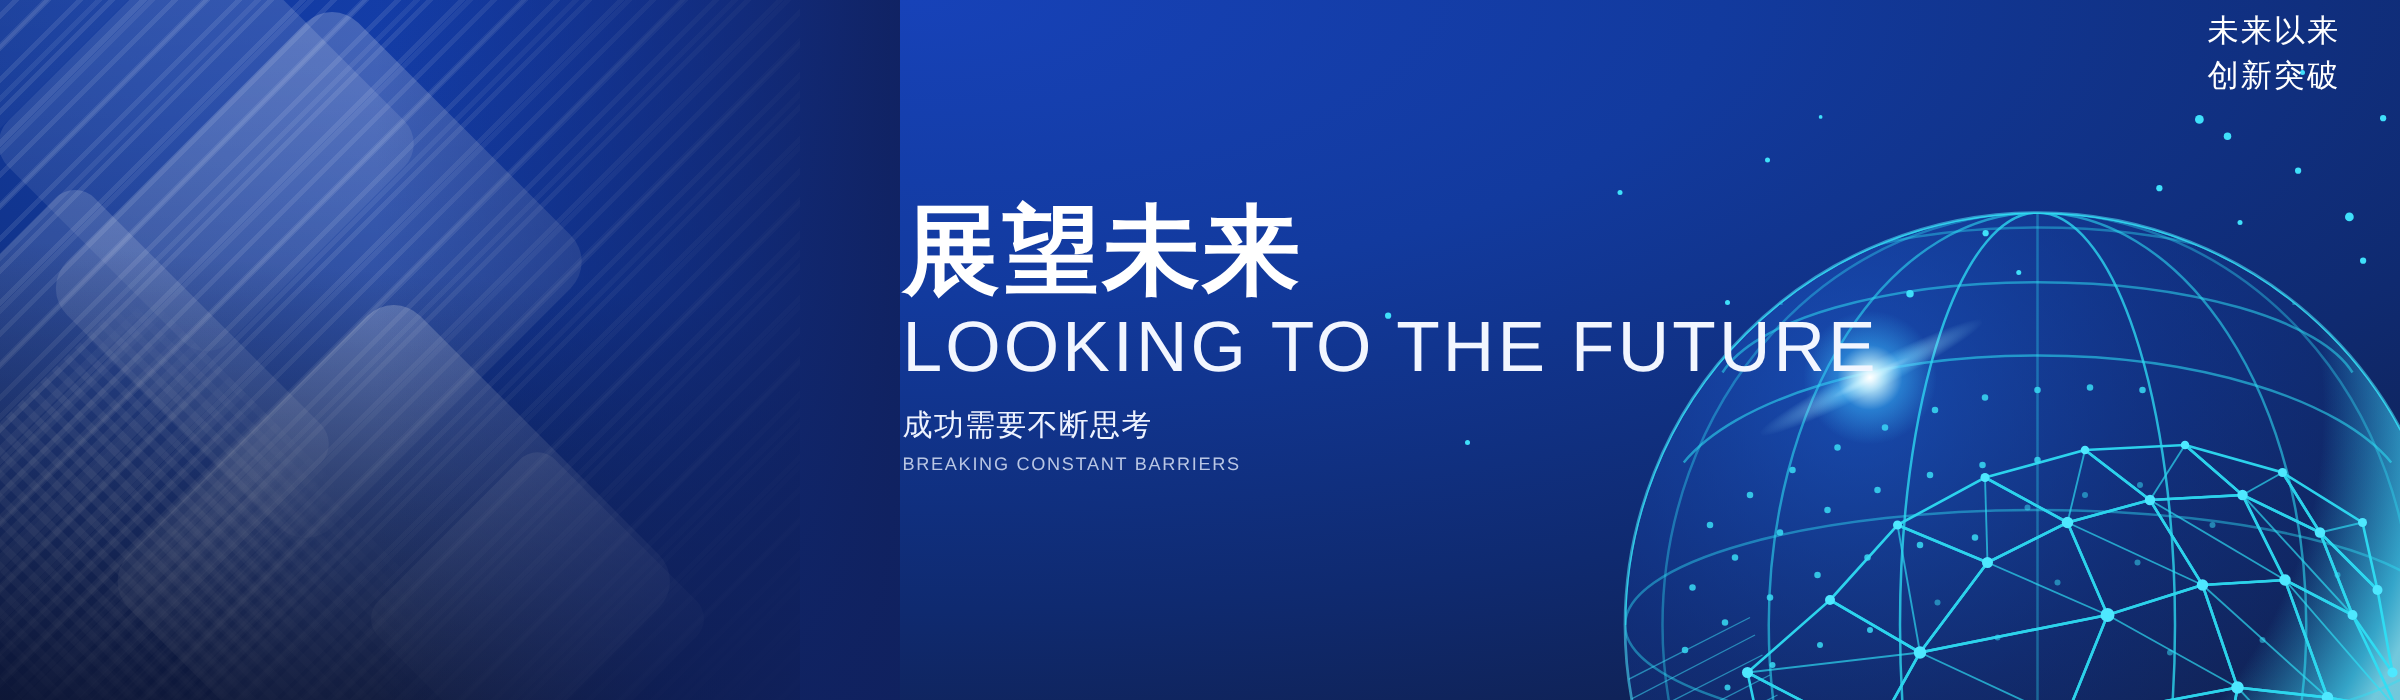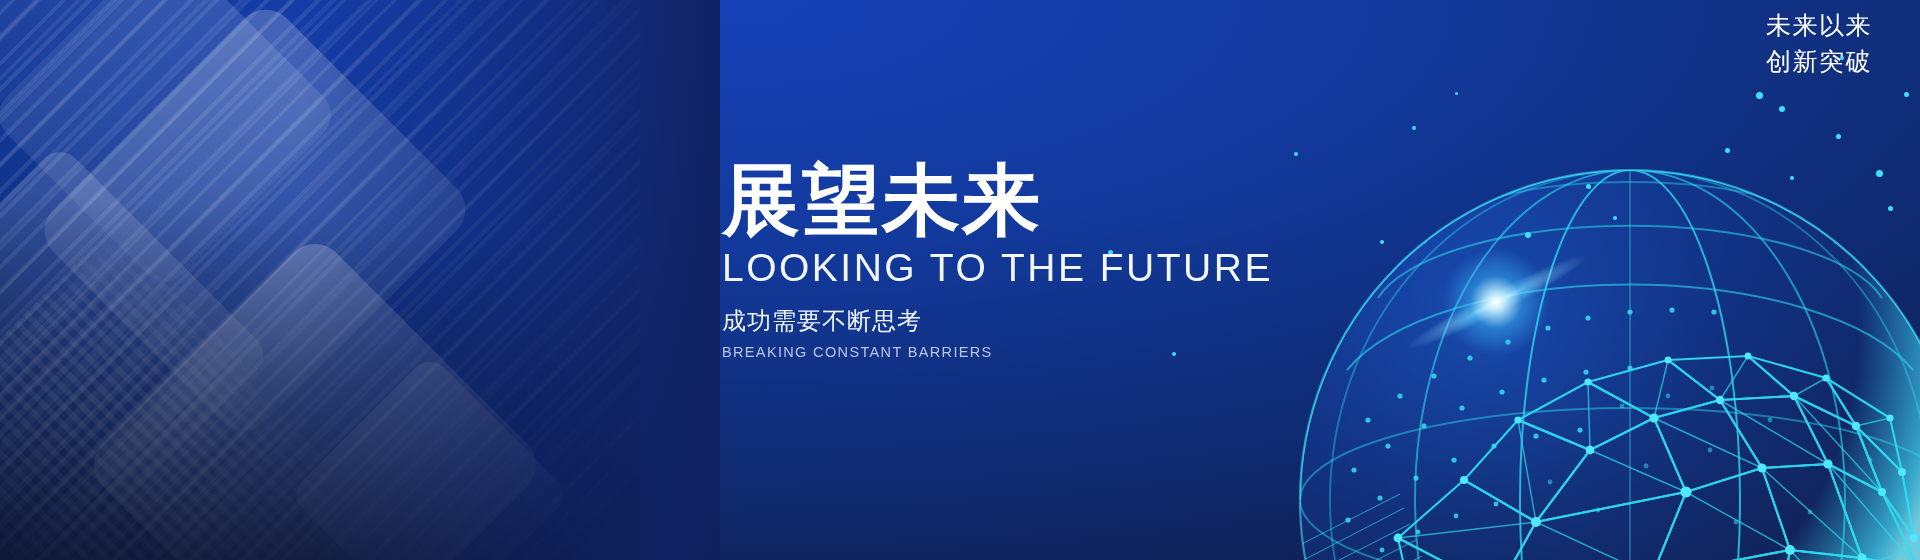--- a/index.html
+++ b/index.html
@@ -92,21 +92,21 @@
   .copy-title{
     font-size:78px;
     font-weight:700;
     color:#ffffff;
     letter-spacing:2px;
     line-height:1.04;
     margin:0 0 6px 0;
     white-space:nowrap;
   }
   .copy-subtitle{
-    font-size:39px;
+    font-size:57px;
     font-weight:300;
     color:#f2f6ff;
     letter-spacing:2.5px;
     line-height:1.1;
     margin:0 0 14px 0;
     white-space:nowrap;
   }
   .copy-cn{
     font-size:24px;
     font-weight:400;

